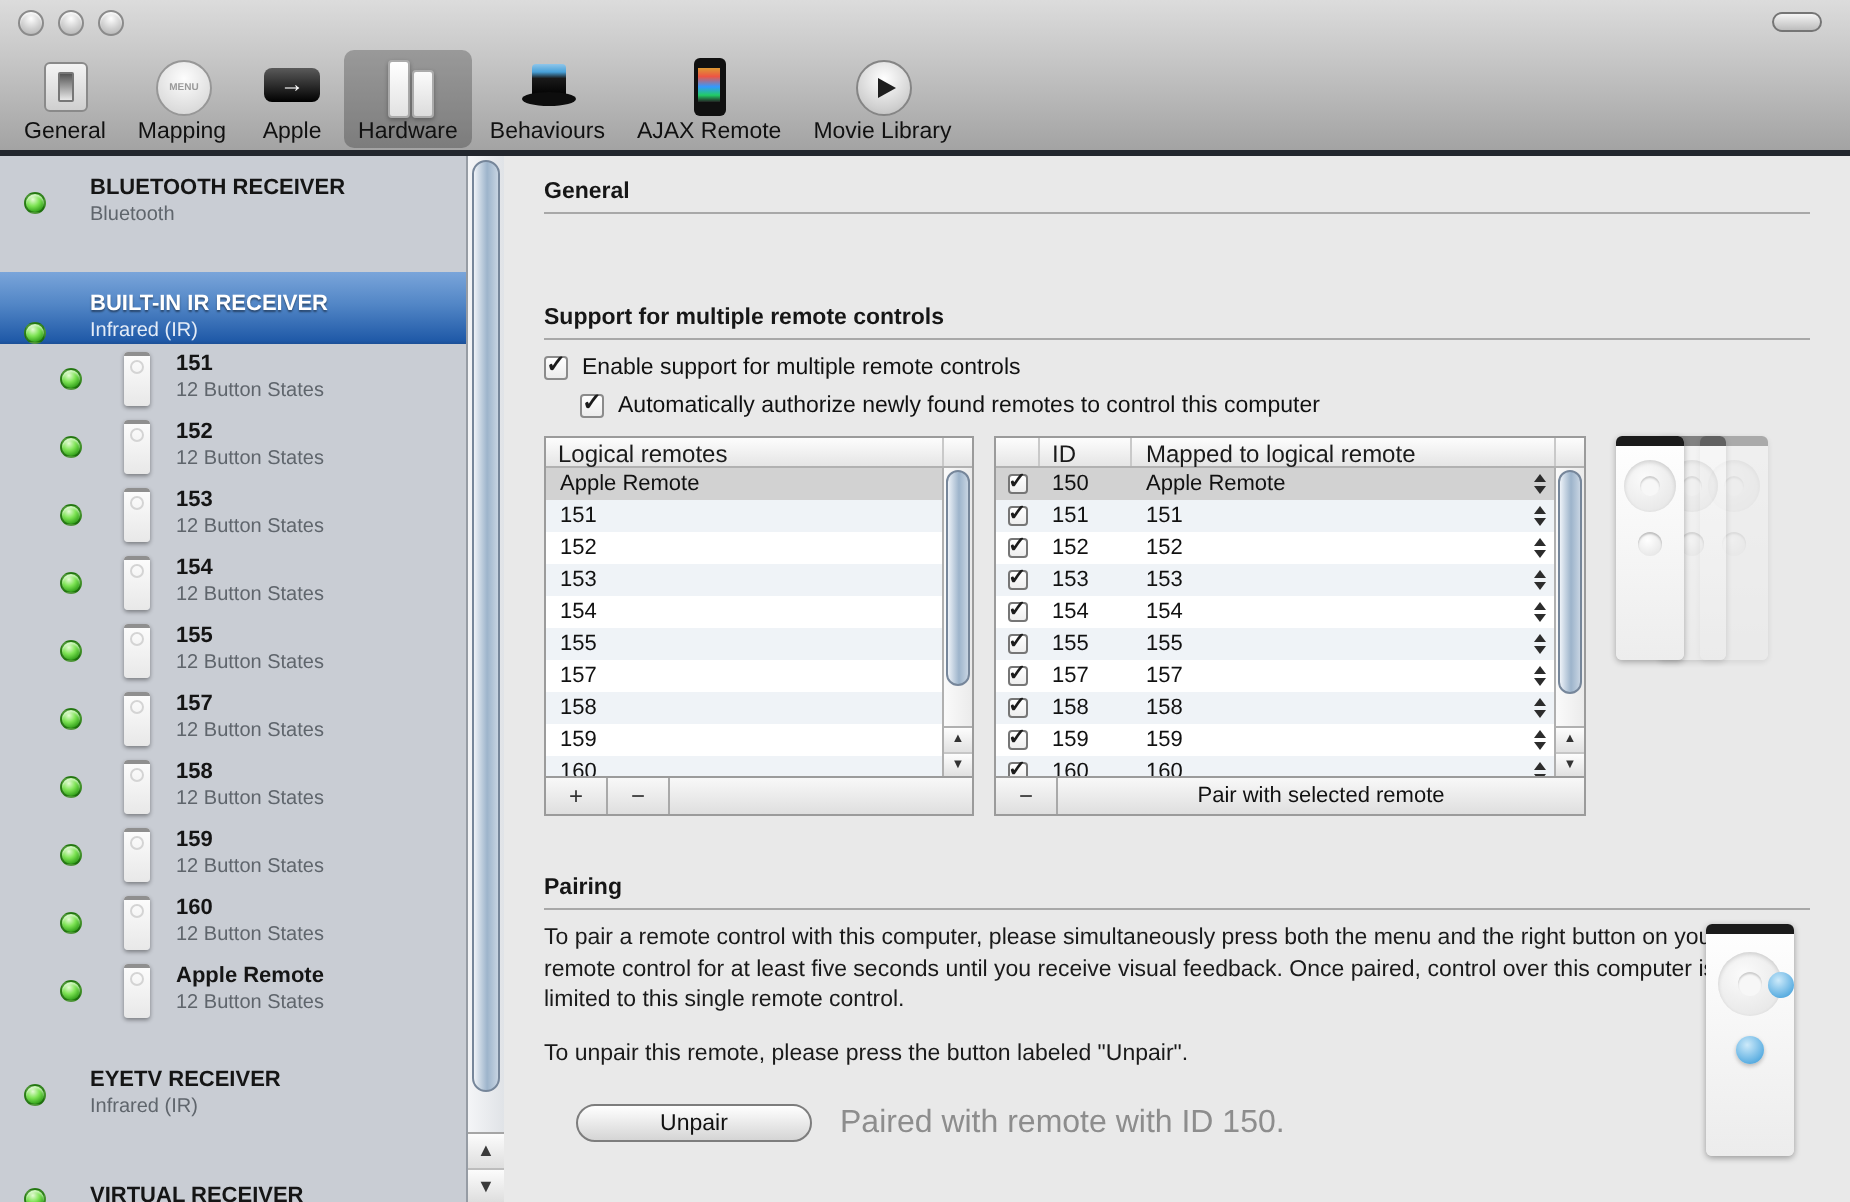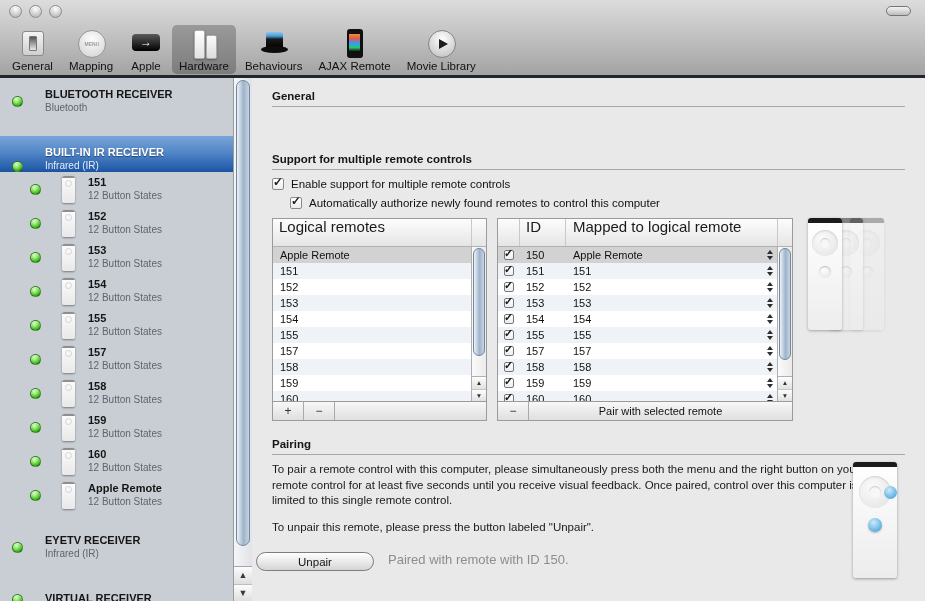--- a/index.html
+++ b/index.html
@@ -86,22 +86,22 @@
       border-bottom:1px solid #a8a8a8; padding-bottom:4px; }
   .cb-row { position:absolute; display:flex; align-items:center; font-size:11.5px; color:#111; }
   .cbx { width:12px; height:12px; border:1px solid #8b8b8b; border-radius:2px; background:linear-gradient(#fff,#ececec);
       position:relative; margin-right:7px; flex:none; }
   .cbx .mark { position:absolute; left:0; top:-4px; font-size:12px; font-weight:bold; color:#1c1c1c; }
 
   .twrap { position:absolute; top:140px; }
   .twrap.lt { left:20px; width:215px; }
   .twrap.rt { left:245px; width:296px; }
   .table { border:1px solid #9b9b9b; background:#fff; }
-  .thead { height:28px; display:flex; align-items:stretch; background:linear-gradient(#fdfdfd,#e5e5e5);
-      border-bottom:1px solid #b1b1b1; font-size:15px; color:#1a1a1a; }
+  .thead { height:15px; display:flex; align-items:stretch; background:linear-gradient(#fdfdfd,#e5e5e5);
+      border-bottom:1px solid #b1b1b1; font-size:12px; color:#1a1a1a; }
   .thead span { line-height:16px; }
   .th-main { flex:1; padding-left:6px; }
   .th-scroll { width:15px; border-left:1px solid #c9c9c9; }
   .th-cb { width:22px; border-right:1px solid #c9c9c9; }
   .th-id { width:46px; border-right:1px solid #c9c9c9; padding-left:6px; }
   .th-map { flex:1; padding-left:7px; }
   .tbody { position:relative; height:154px; overflow:hidden; }
   .trow { height:16px; display:flex; align-items:center; font-size:11px; color:#111; padding-right:15px; }
   .tbody .trow:nth-of-type(even) { background:#eff3f7; }
   .trow.selected { background:#d2d2d2; }
@@ -152,24 +152,24 @@
   .pr-wheel { position:absolute; top:14px; left:6px; width:32px; height:32px; border-radius:50%;
       background:radial-gradient(circle at 40% 35%, #fbfbfb, #e2e2e2); box-shadow:inset 0 1px 2px rgba(0,0,0,.14); }
   .pr-wheel::after { content:""; position:absolute; left:10px; top:10px; width:12px; height:12px; border-radius:50%;
       background:#f7f7f7; box-shadow:inset 0 1px 1px rgba(0,0,0,.18); }
   .pr-right { position:absolute; top:24px; left:31px; width:13px; height:13px; border-radius:50%;
       background:radial-gradient(circle at 40% 32%, #cdeafa, #5fb0e2 70%, #3f95cf); }
   .pr-menu { position:absolute; top:56px; left:15px; width:14px; height:14px; border-radius:50%;
       background:radial-gradient(circle at 40% 32%, #cdeafa, #5fb0e2 70%, #3f95cf); box-shadow:0 1px 2px rgba(0,0,0,.25); }
 
   .para { position:absolute; left:20px; width:592px; font-size:11.5px; color:#1a1a1a; line-height:1.35; }
-  .unpair-row { position:absolute; left:4px; top:474px; display:flex; align-items:flex-start; }
+  .unpair-row { position:absolute; left:36px; top:474px; display:flex; align-items:flex-end; }
   .unpair { width:118px; height:19px; border-radius:10px; border:1px solid #7d7d7d;
       background:linear-gradient(#ffffff,#d5d5d5); font-size:11.5px; color:#111; font-family:inherit; }
-  .paired-status { font-size:13px; color:#8d8d8d; margin-left:14px; }
+  .paired-status { font-size:16px; color:#8d8d8d; margin-left:14px; }
 </style>
 </head>
 <body>
 
 <div class="window">
 
   <div class="header">
     <div class="titlebar">
       <span class="tl"></span><span class="tl"></span><span class="tl"></span>
       <span class="pill"></span>

